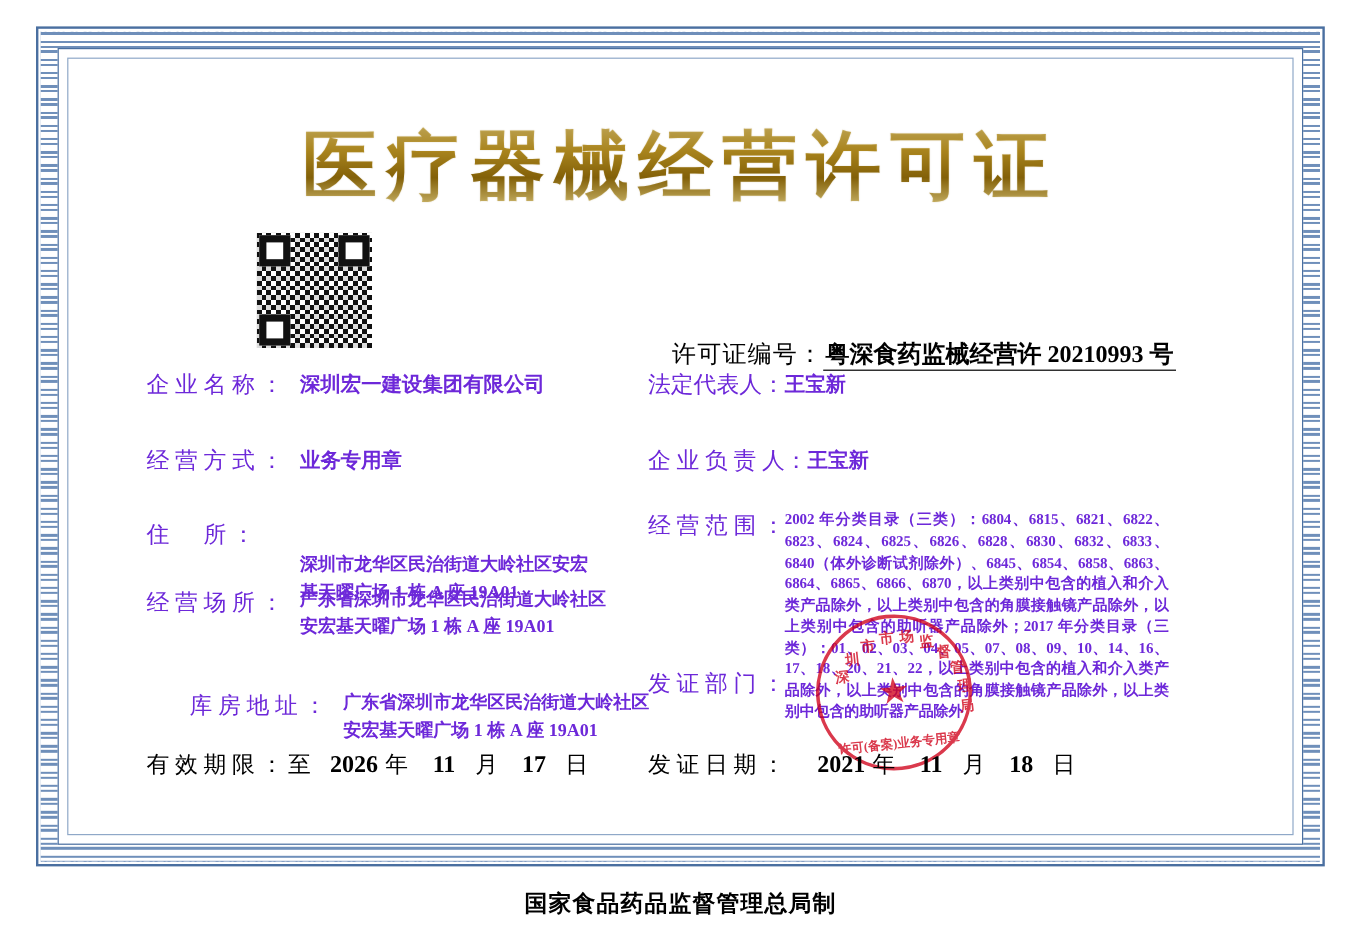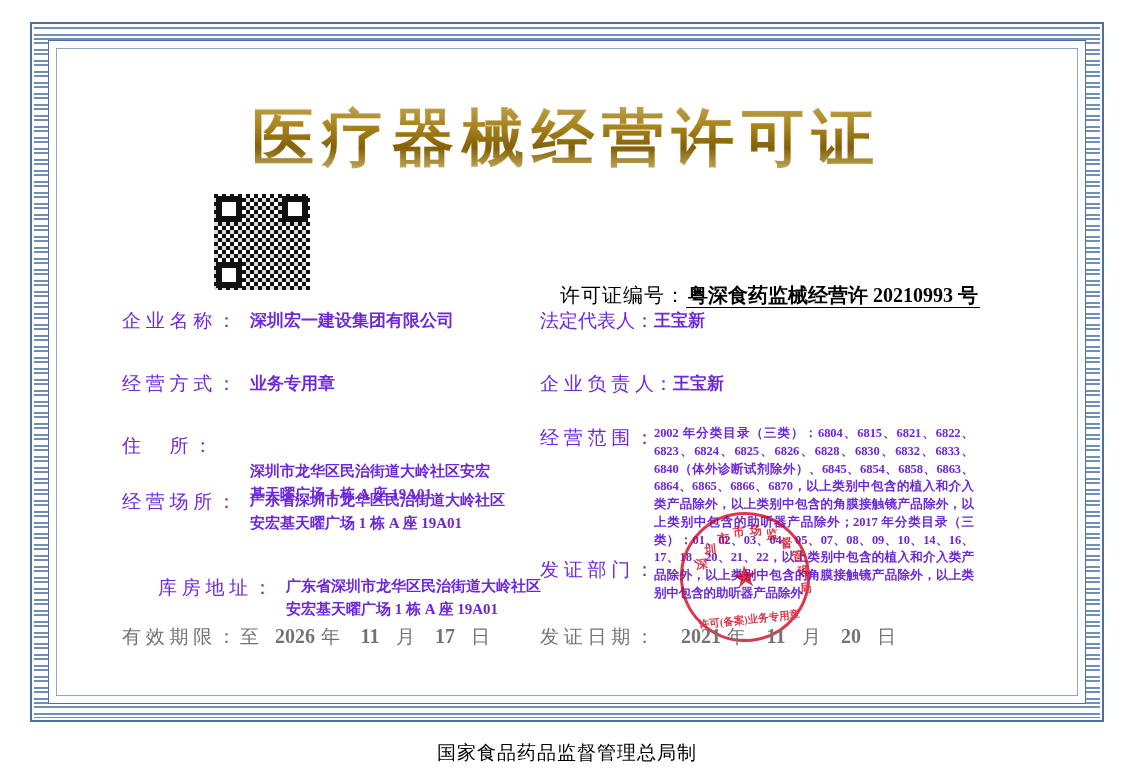--- a/index.html
+++ b/index.html
@@ -166,21 +166,21 @@
     font-size: 12.5px;
     line-height: 1.42;
     text-align: justify;
     letter-spacing: -0.1px;
   }
 
   
   .date-row {
     position: absolute;
     font-size: 19px;
-    color: #737373;
+    color: #000000;
     white-space: nowrap;
   }
   .date-row .num {
     display: inline-block;
     font-weight: bold;
     font-size: 20px;
     text-align: center;
     min-width: 40px;
   }
   .date-row .unit { margin: 0 10px 0 6px; }
@@ -232,21 +232,21 @@
   }
 
   
   .footer {
     position: absolute;
     left: 0;
     top: 740px;
     width: 1134px;
     text-align: center;
     font-size: 19px;
-    font-weight: normal;
+    font-weight: bold;
     color: #000;
     letter-spacing: 1px;
   }
 </style>
 </head>
 <body>
 
 <div class="cert-page">
 
   <div class="border-outer"></div>
@@ -311,18 +311,18 @@
     </div>
     <div class="star">★</div>
     <div class="bottom-text">许可(备案)业务专用章</div>
   </div>
 
   <div class="date-row" style="left:122px; top:624px;">
     <span class="lbl">有 效 期 限 ：</span><span style="margin:0 16px 0 4px;">至</span><span class="num">2026</span><span class="unit">年</span><span class="num">11</span><span class="unit">月</span><span class="num">17</span><span class="unit">日</span>
   </div>
 
   <div class="date-row" style="left:540px; top:624px;">
-    <span class="lbl">发 证 日 期 ：</span><span class="num" style="margin-left:27px;">2021</span><span class="unit">年</span><span class="num">11</span><span class="unit">月</span><span class="num">20</span><span class="unit">日</span>
+    <span class="lbl">发 证 日 期 ：</span><span class="num" style="margin-left:27px;">2021</span><span class="unit">年</span><span class="num">11</span><span class="unit">月</span><span class="num">18</span><span class="unit">日</span>
   </div>
 
   <div class="footer">国家食品药品监督管理总局制</div>
 
 </div>
 
 </body></html>

